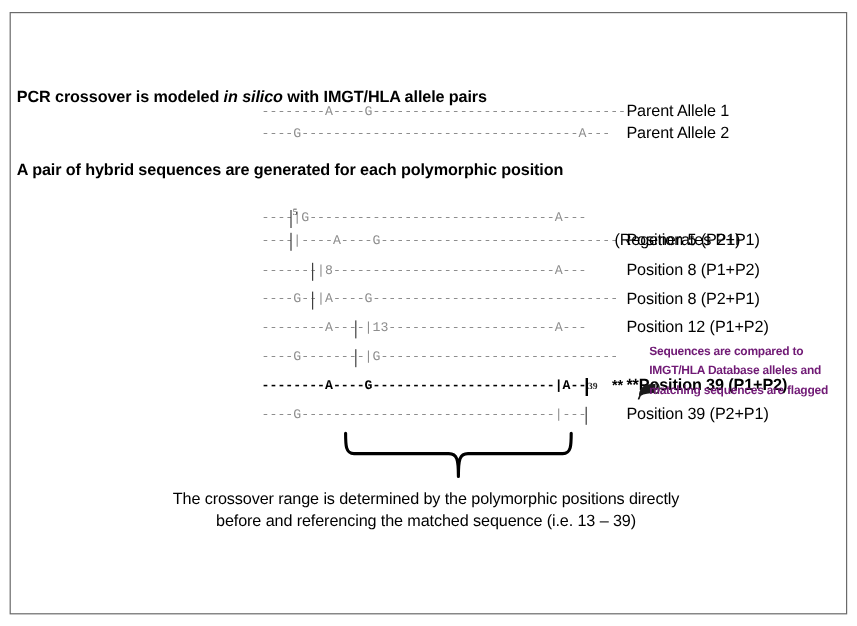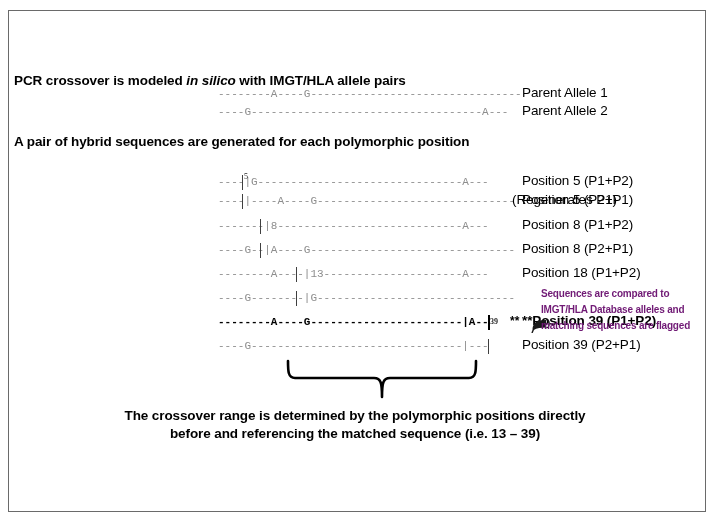--- a/index.html
+++ b/index.html
@@ -148,21 +148,21 @@
   }
 
   
   #bottom-note {
     position: absolute;
     left: 40px;
     top: 407px;
     width: 630px;
     text-align: center;
     font-size: 13.5px;
-    font-weight: bold;
+    font-weight: normal;
     line-height: 18px;
     color: #000000;
     letter-spacing: -0.1px;
   }
 </style>
 </head>
 <body>
 
 <div id="figure">
   <div class="frame"></div>
@@ -179,21 +179,20 @@
   <div class="seq-row" id="parent-row-1" style="top:103px;">
     <div class="row-label">Parent Allele 2</div>
     <div class="seq-track">
       <div class="seq-text">----G-----------------------------------A---</div>
     </div>
   </div>
 
   <div class="heading" id="heading-2">A pair of hybrid sequences are generated for each polymorphic position</div>
 
   <div class="seq-row" style="top:173px;">
-    <div class="row-label">Position 5 (P1+P2)</div>
     <div class="seq-track">
       <div class="seq-text">----|G-------------------------------A---</div>
       <div class="xbar" style="left:24px;"></div>
       <div class="pos-num" style="left:26px;">5</div>
     </div>
   </div>
 
   <div class="seq-row" style="top:192px;">
     <div class="row-label">Position 5 (P2+P1)</div>
     <div class="seq-track">
@@ -217,21 +216,21 @@
     <div class="row-label">Position 8 (P2+P1)</div>
     <div class="seq-track">
       <div class="seq-text">----G--|A----G-------------------------------</div>
       <div class="xbar" style="left:42px;"></div>
       <div class="pos-num" style="left:44px;"></div>
     </div>
     <div class="seq-note" style="left:512px; top:0px;"></div>
   </div>
 
   <div class="seq-row" style="top:265px;">
-    <div class="row-label">Position 18 (P1+P2)</div>
+    <div class="row-label">Position 12 (P1+P2)</div>
     <div class="seq-track">
       <div class="seq-text">--------A----|13---------------------A---</div>
       <div class="xbar" style="left:78px;"></div>
     </div>
     <div class="seq-note" style="left:512px; top:0px;"></div>
   </div>
 
   <div class="seq-row" style="top:289px;">
     <div class="seq-track">
       <div class="seq-text">----G--------|G------------------------------</div>

